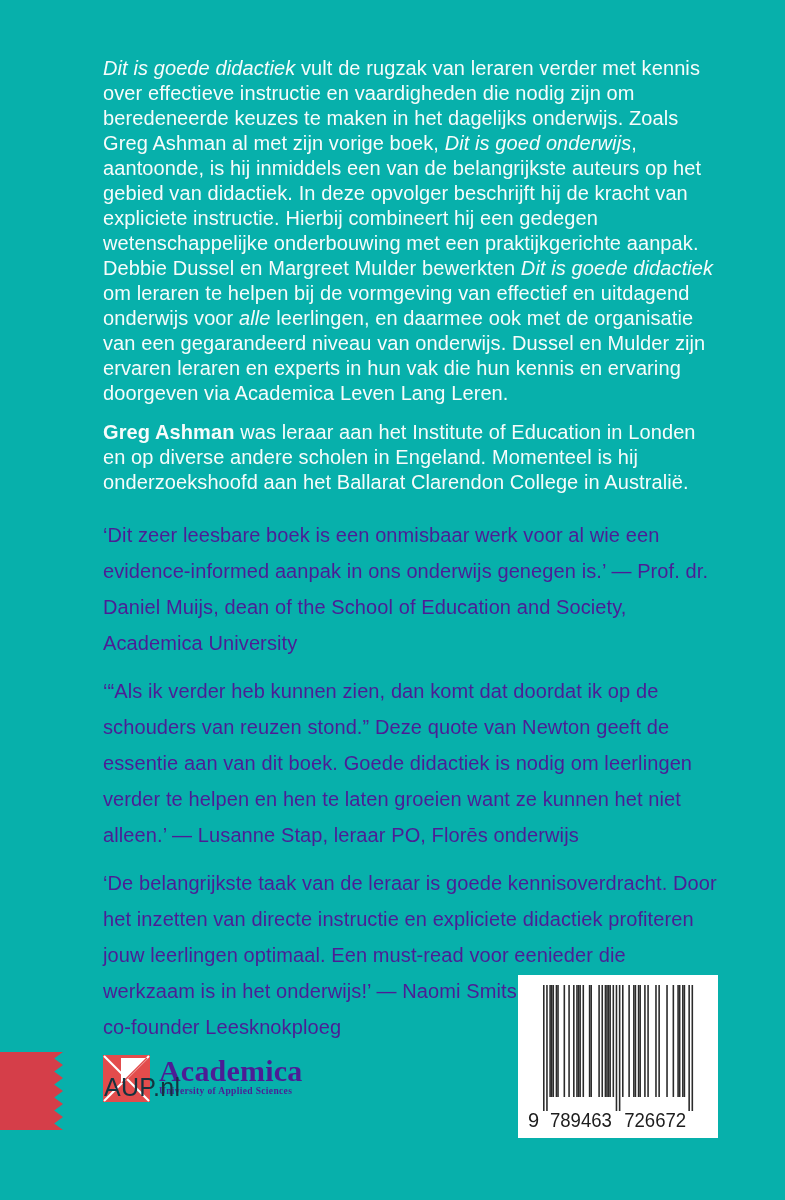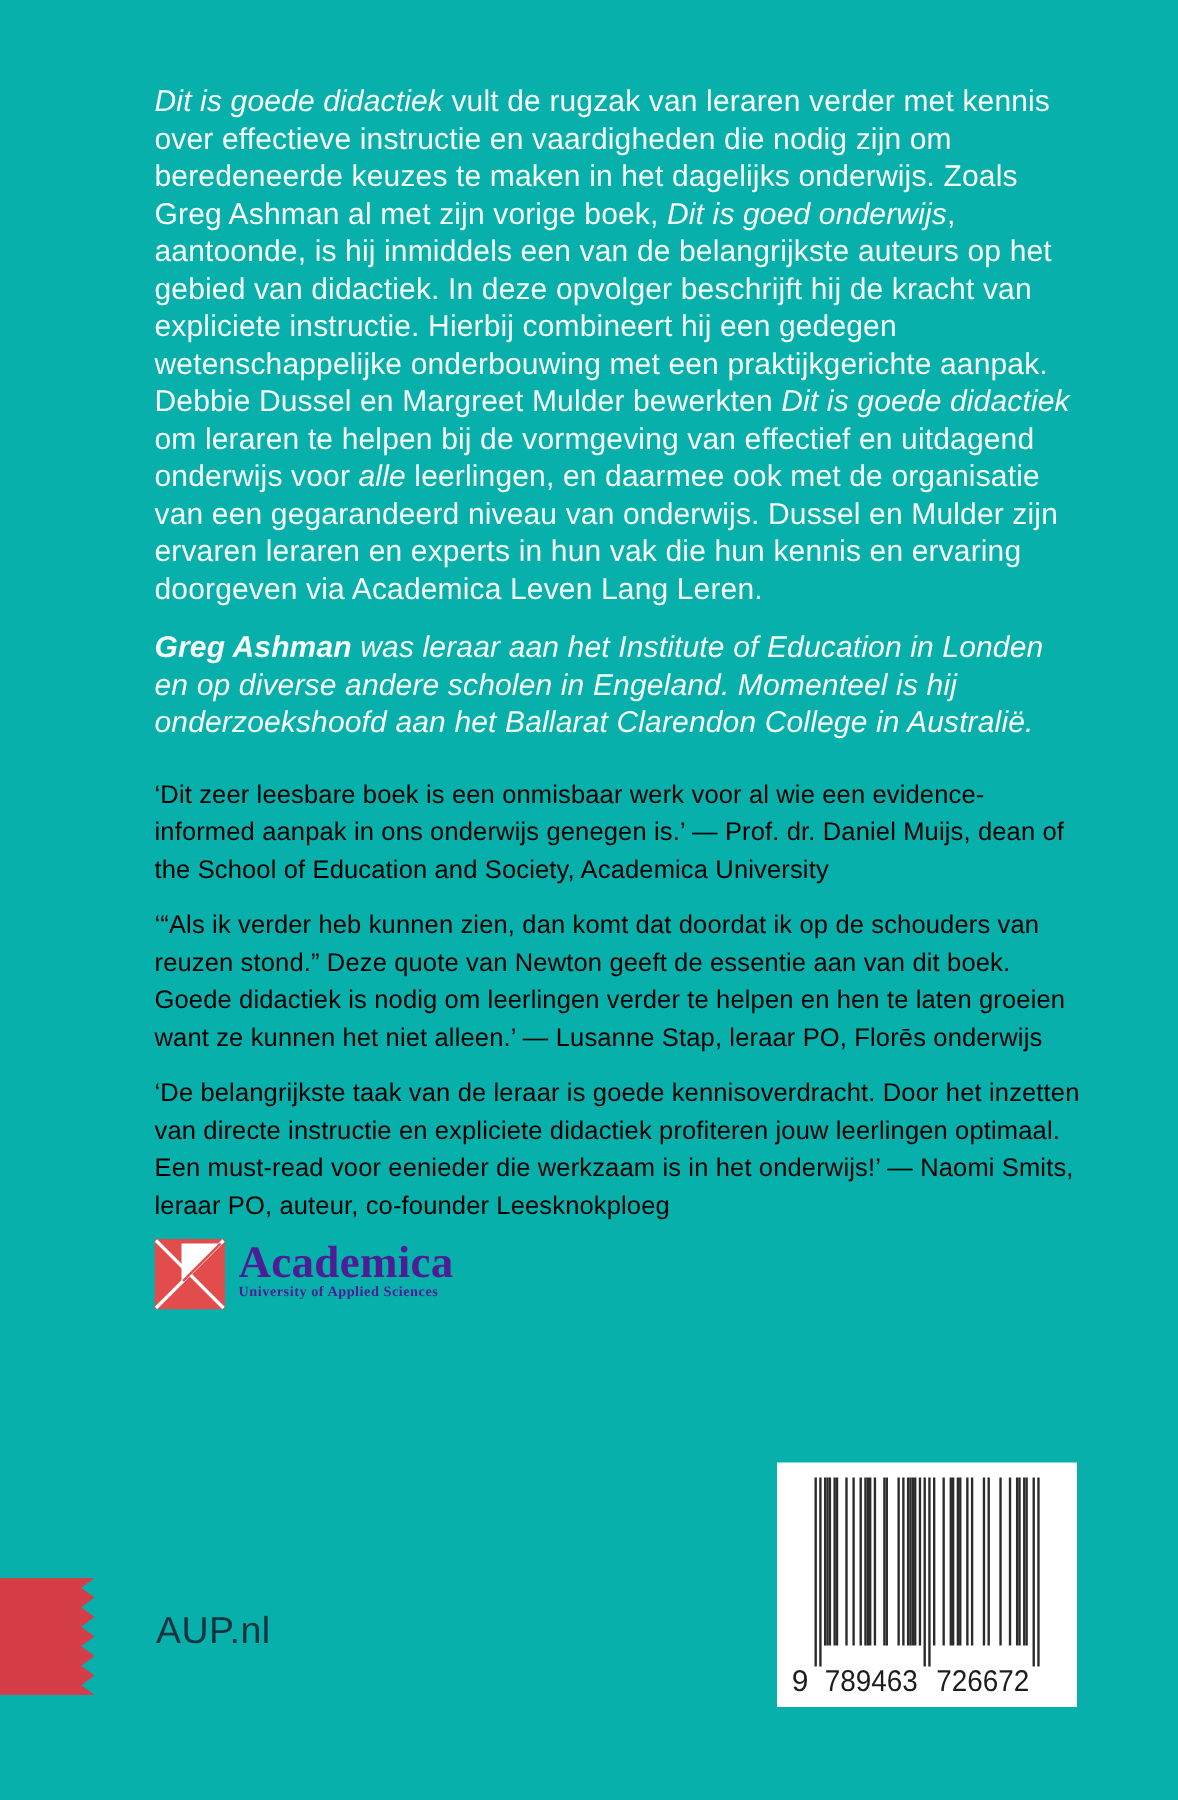--- a/index.html
+++ b/index.html
@@ -16,23 +16,23 @@
     background:var(--teal);
     font-family:"Liberation Sans",sans-serif;
     color:var(--ink);
   }
   .content{
     position:absolute;left:103px;top:56px;width:617px;
   }
   .blurb{
     margin:0;font-size:20px;line-height:25px;letter-spacing:0.1px;
   }
-  .author{margin-top:14px;font-style:italic;}
+  .author{margin-top:14px;}
   .quote{
-    margin:12px 0 0 0;font-size:17px;line-height:25px;color:#000000;
+    margin:12px 0 0 0;font-size:20px;line-height:36px;color:#4c1d95;
     letter-spacing:0.1px;
   }
   .quote.first{margin-top:22px;}
   .note{
     margin:26px 0 0 0;width:430px;
     font-size:19px;line-height:27px;font-weight:bold;font-style:italic;
     color:var(--dark);
   }
   .logo{
     margin-top:10px;display:flex;align-items:flex-start;

